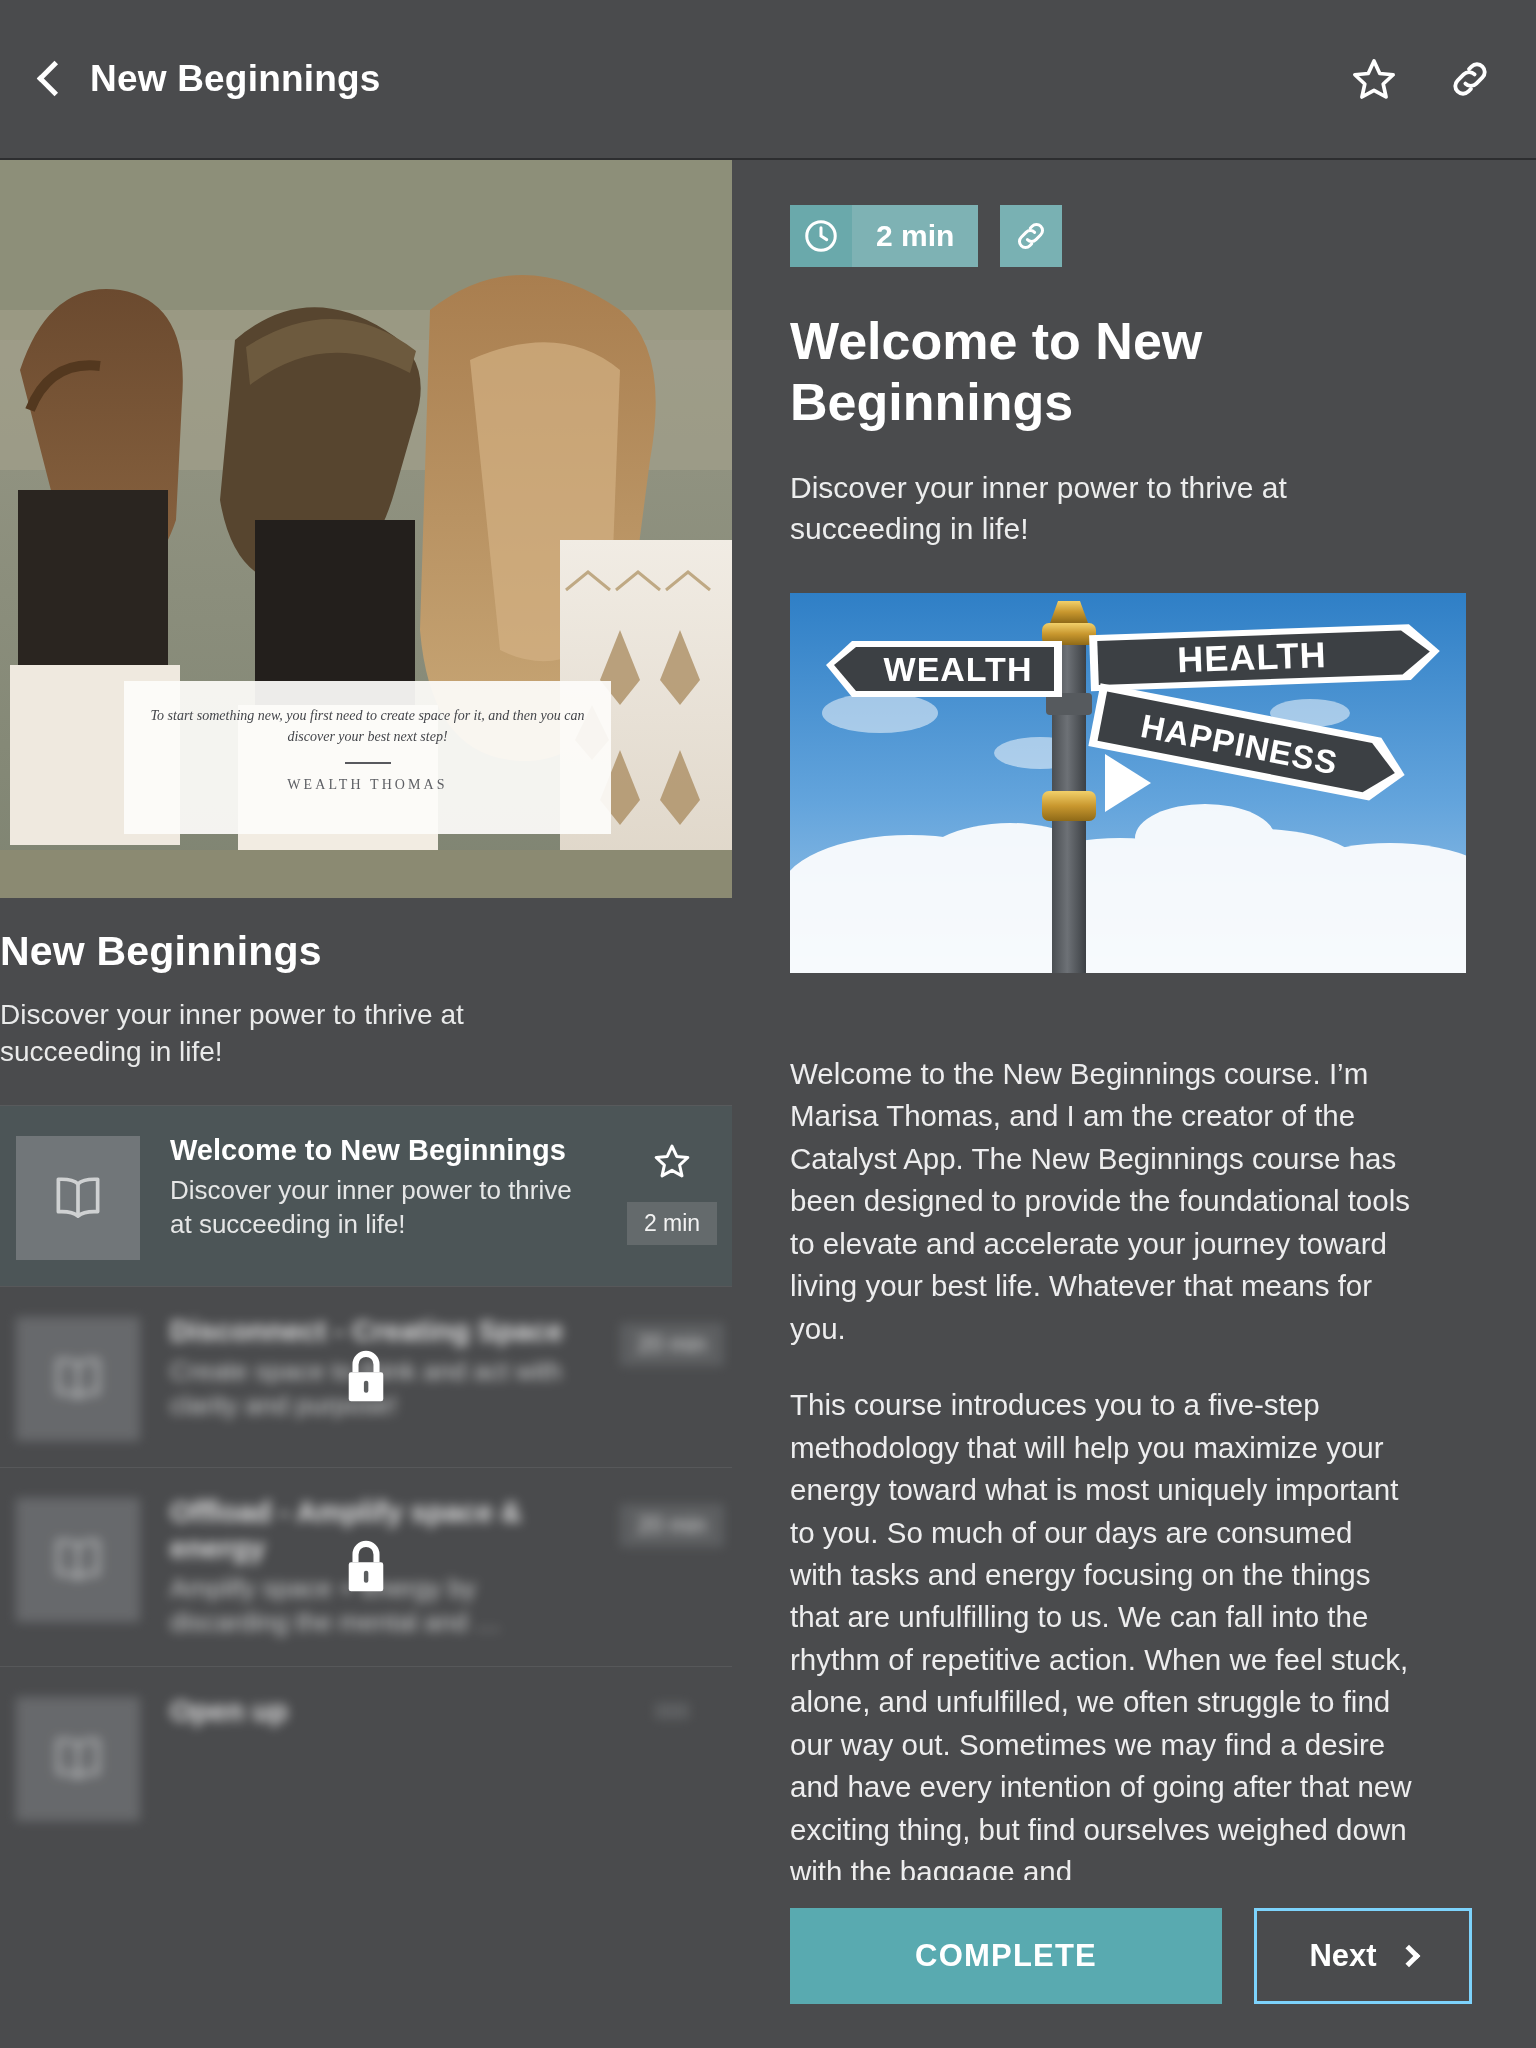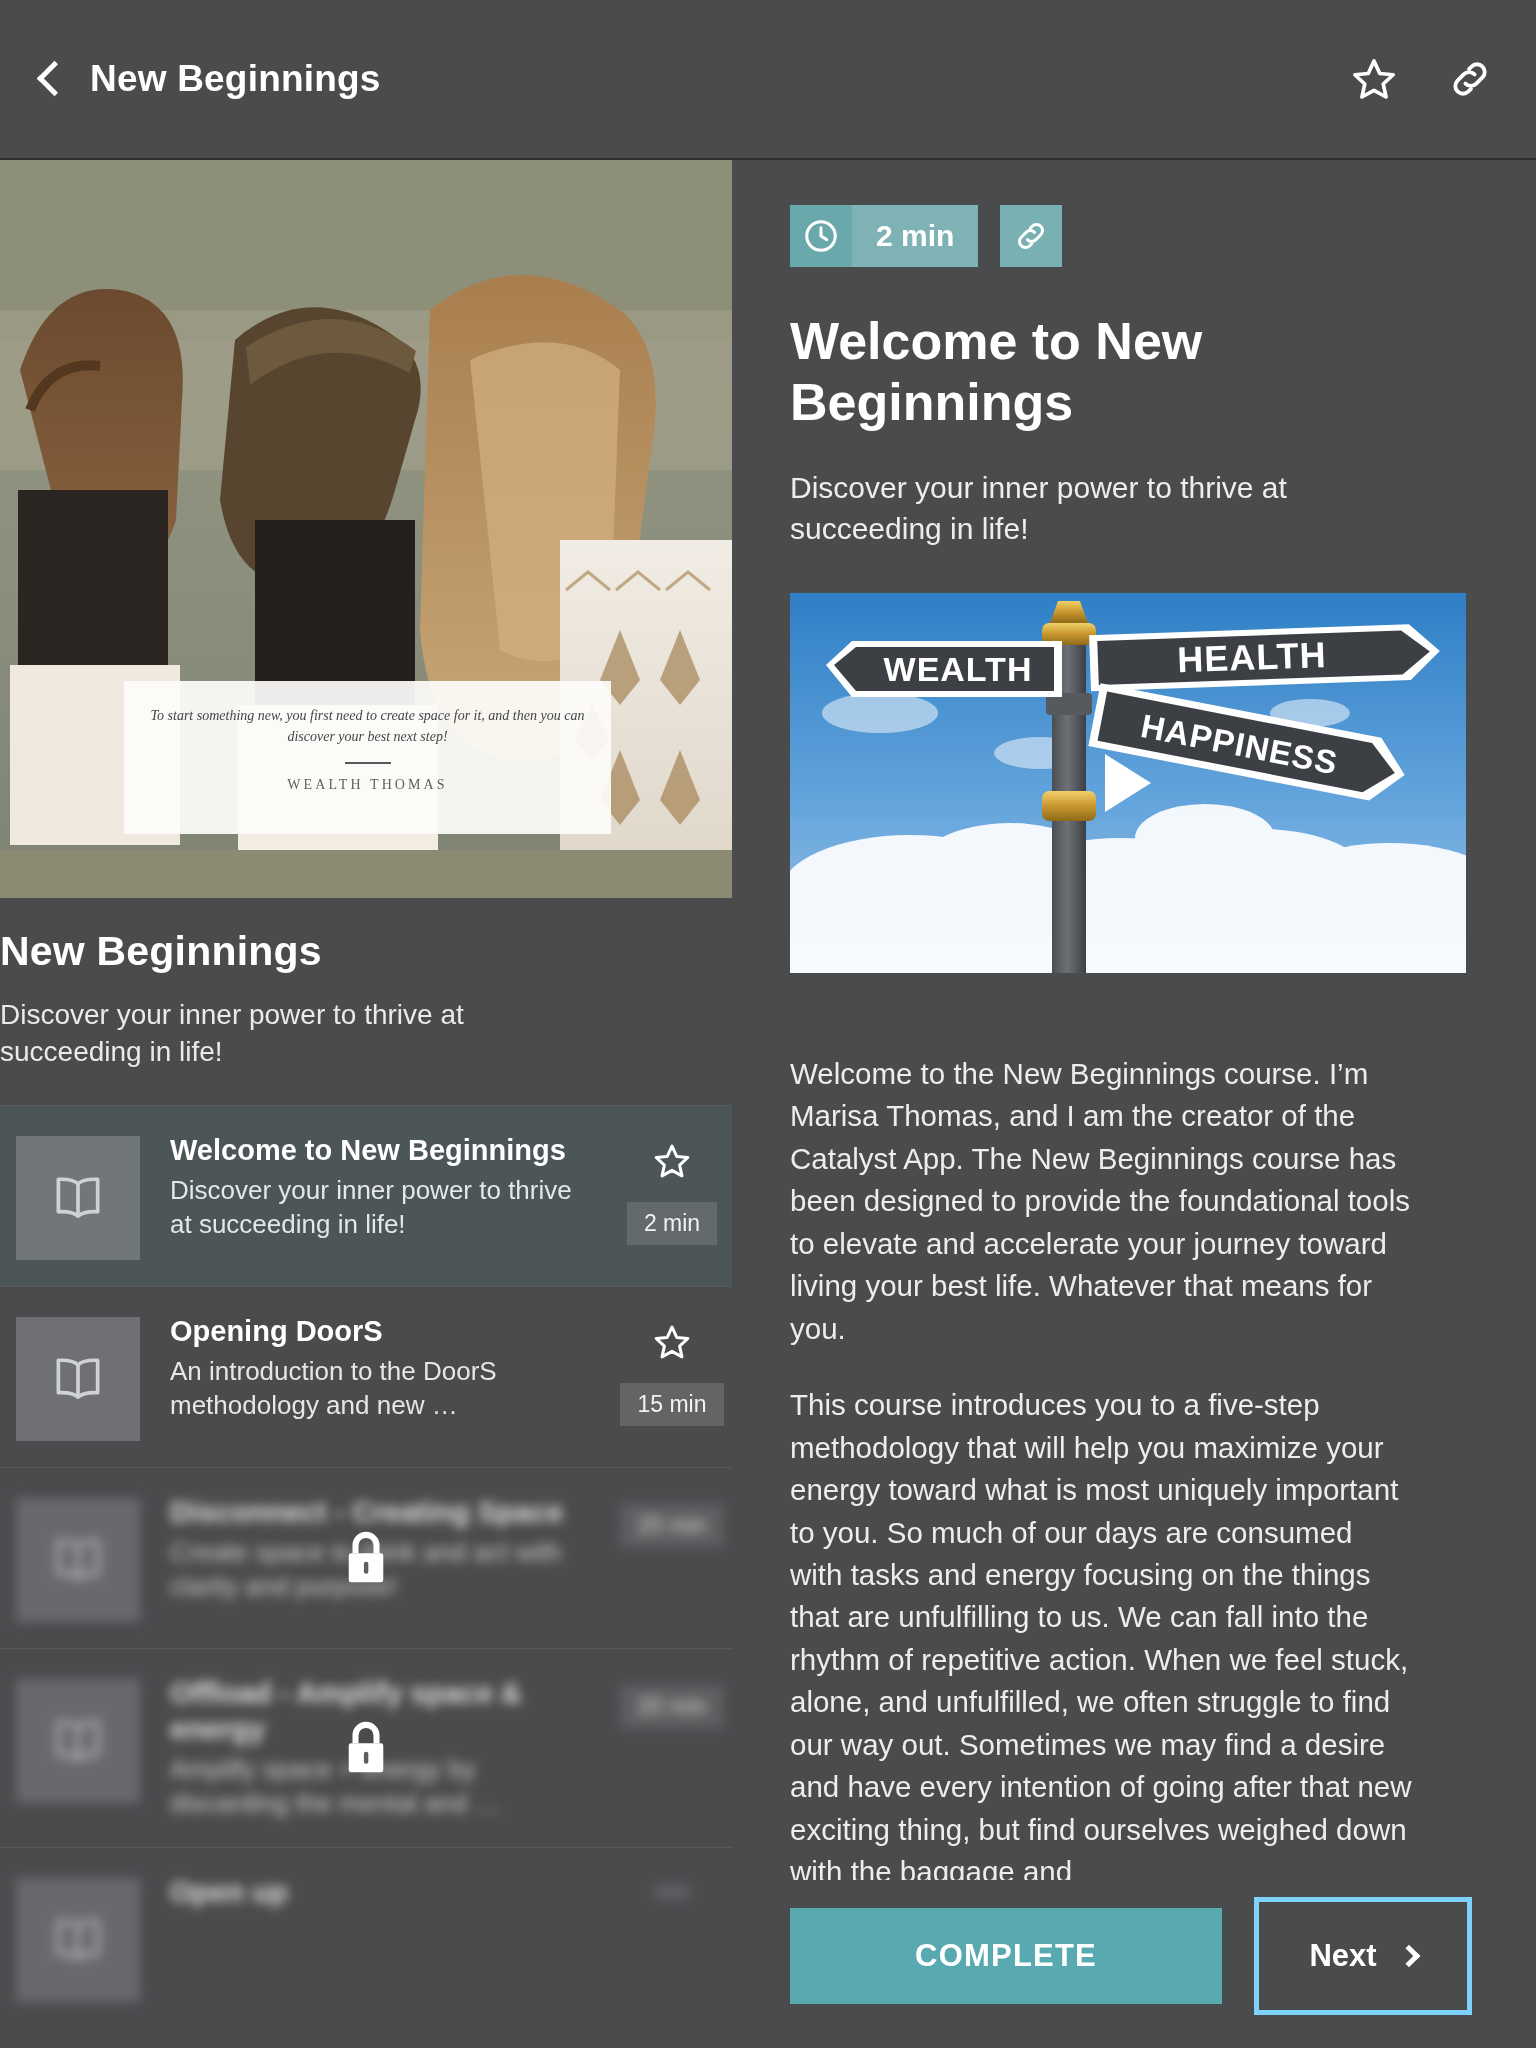--- a/index.html
+++ b/index.html
@@ -129,21 +129,21 @@
     position: absolute; left: 0; right: 0; bottom: 0; height: 168px;
     background: #4a4b4d; display: flex; align-items: center;
     padding: 0 52px 16px 58px; gap: 32px;
   }
   .btn-complete {
     flex: 0 0 auto; width: 432px; height: 96px; background: #59aab0;
     color:#fff; font-size: 31px; font-weight: 700; letter-spacing: 1.2px;
     display:flex; align-items:center; justify-content:center; cursor: pointer; border: none;
   }
   .btn-next {
-    width: 218px; height: 118px; background: transparent; border: 5px solid #7dd3fc;
+    width: 218px; height: 96px; background: transparent; border: 3px solid #7dd3fc;
     color:#fff; font-size: 31px; font-weight: 700;
     display:flex; align-items:center; justify-content:center; gap: 24px; cursor:pointer;
   }
   .next-chev { width: 16px; height: 16px; border-right: 5px solid #fff; border-top: 5px solid #fff; transform: rotate(45deg); }
 </style>
 </head>
 <body>
 
 <div class="app">
 
@@ -251,40 +251,20 @@
             </div>
             <div class="lesson-side">
               <svg width="40" height="38" viewBox="0 0 24 24" fill="none" stroke="#ffffff" stroke-width="1.9" stroke-linejoin="round">
                 <polygon points="12,2.6 15,9.1 22,9.8 16.8,14.6 18.3,21.4 12,17.9 5.7,21.4 7.2,14.6 2,9.8 9,9.1"></polygon>
               </svg>
               <span class="dur-badge">2 min</span>
             </div>
           </div>
         </div>
 
-        <div class="lesson">
-          <div class="lesson-inner">
-            <div class="thumb">
-              <svg width="62" height="54" viewBox="0 0 24 22" fill="none" stroke="#cfd1d2" stroke-width="1.5" stroke-linejoin="round">
-                <path d="M12 5.2C10.2 3.6 7.6 3.2 4 3.4v13.2c3.6-.2 6.2.2 8 1.8 1.8-1.6 4.4-2 8-1.8V3.4c-3.6-.2-6.2.2-8 1.8z"></path>
-                <path d="M12 5.2V18.4"></path>
-              </svg>
-            </div>
-            <div class="lesson-text">
-              <div class="lesson-name">Opening DoorS</div>
-              <div class="lesson-desc">An introduction to the DoorS methodology and new …</div>
-            </div>
-            <div class="lesson-side">
-              <svg width="40" height="38" viewBox="0 0 24 24" fill="none" stroke="#ffffff" stroke-width="1.9" stroke-linejoin="round">
-                <polygon points="12,2.6 15,9.1 22,9.8 16.8,14.6 18.3,21.4 12,17.9 5.7,21.4 7.2,14.6 2,9.8 9,9.1"></polygon>
-              </svg>
-              <span class="dur-badge">15 min</span>
-            </div>
-          </div>
-        </div>
 
         <div class="lesson locked">
           <div class="lesson-inner">
             <div class="thumb">
               <svg width="62" height="54" viewBox="0 0 24 22" fill="none" stroke="#cfd1d2" stroke-width="1.5" stroke-linejoin="round">
                 <path d="M12 5.2C10.2 3.6 7.6 3.2 4 3.4v13.2c3.6-.2 6.2.2 8 1.8 1.8-1.6 4.4-2 8-1.8V3.4c-3.6-.2-6.2.2-8 1.8z"></path>
                 <path d="M12 5.2V18.4"></path>
               </svg>
             </div>
             <div class="lesson-text">

